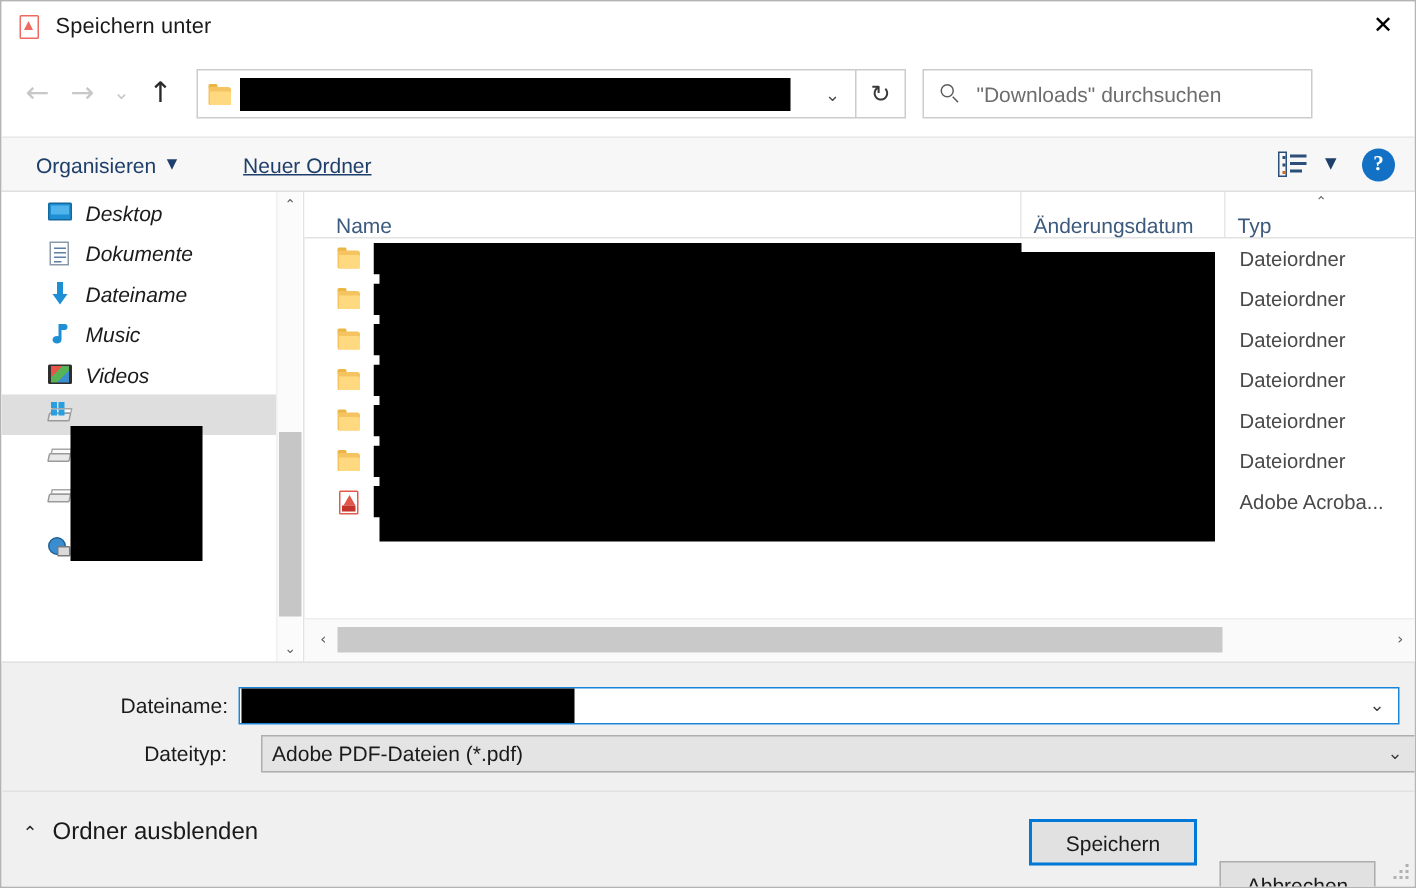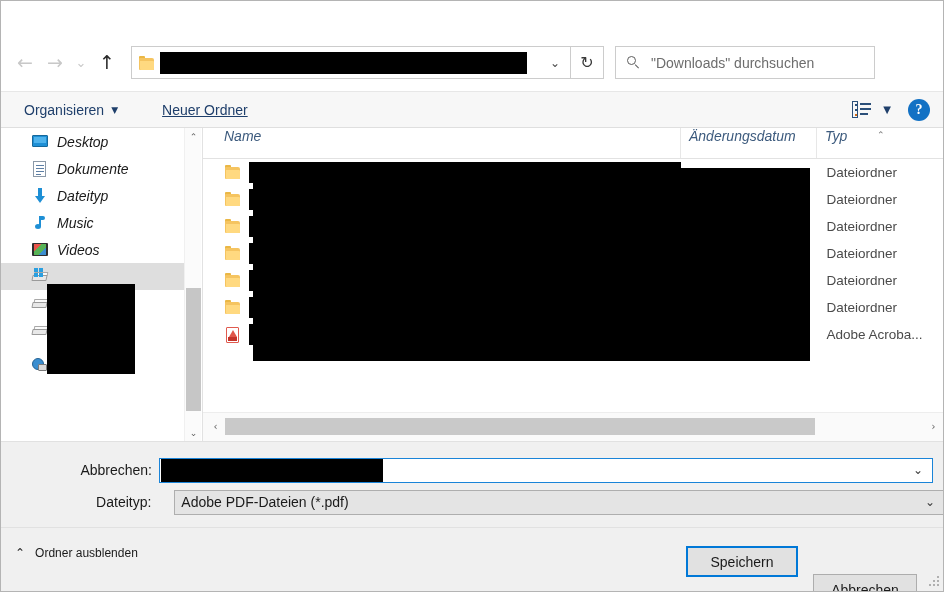--- a/index.html
+++ b/index.html
@@ -320,28 +320,27 @@
     width: 743px; height: 31px;
     background: #ffffff;
     border-bottom: 1px solid #e2e2e2;
     box-sizing: border-box;
     display: flex;
     align-items: center;
   }
   .col {
     height: 30px;
     display: flex;
-    align-items: flex-start;
+    align-items: flex-end;
     font-size: 14px;
     color: #3c5a7d;
     border-right: 1px solid #e7e7e7;
     box-sizing: border-box;
     cursor: default;
     position: relative;
-    font-style: italic;
   }
   .col-name { width: 478px; padding-left: 21px; }
   .col-date { width: 136px; padding-left: 8px; }
   .col-type { width: 129px; padding-left: 8px; }
   .sort-caret {
     position: absolute;
     left: 674px; top: 2px;
     font-size: 9px;
     color: #707070;
     font-family: "DejaVu Sans", sans-serif;
@@ -499,21 +498,21 @@
     cursor: default;
   }
   .hf-caret {
     font-size: 12px;
     color: #2b2b2b;
     font-family: "DejaVu Sans", sans-serif;
     line-height: 1;
   }
   .hf-label {
     margin-left: 10px;
-    font-size: 12px;
+    font-size: 16px;
     color: #1a1a1a;
     white-space: nowrap;
   }
   .btn {
     position: absolute;
     top: 18px;
     height: 31px;
     display: flex;
     align-items: center;
     justify-content: center;
@@ -777,20 +776,31 @@
   .view-icon .line {
     position: absolute; left: 8px;
     height: 2px; background: #2b4f79;
   }
 </style>
 </head>
 <body>
 
 <div id="dialog">
 
+  <div class="titlebar">
+    <div class="titlebar-icon">
+      <div class="ico-pdf-title">
+          <div class="t"></div>
+        </div>
+    </div>
+    <div class="titlebar-title">Speichern unter</div>
+    <div class="titlebar-close">
+      <span class="close-glyph">✕</span>
+    </div>
+  </div>
 
   <div class="navbar">
     <div class="nav-btn first">
       <span class="nav-arrow disabled">←</span>
     </div>
     <div class="nav-btn">
       <span class="nav-arrow disabled">→</span>
     </div>
     <div class="nav-btn nav-chevron">
       <span class="nav-arrow disabled">⌄</span>
@@ -877,21 +887,21 @@
         <span class="tree-label">Dokumente</span>
       </div>
 
       <div class="tree-item">
         <div class="tree-icon">
           <div class="ico-download">
               <div class="stem"></div>
               <div class="head"></div>
             </div>
         </div>
-        <span class="tree-label">Dateityp</span>
+        <span class="tree-label">Dateiname</span>
       </div>
 
       <div class="tree-item">
         <div class="tree-icon">
           <div class="ico-music">
               <div class="note"></div>
               <div class="flag"></div>
               <div class="head2"></div>
             </div>
         </div>
@@ -1084,21 +1094,21 @@
       <div class="fl-hscroll">
         <div class="hs-arrow left">‹</div>
         <div class="hs-thumb" style="width:590px;"></div>
         <div class="hs-arrow right">›</div>
       </div>
     </div>
   </div>
 
   <div class="form">
     <div class="form-row name">
-      <div class="form-label">Abbrechen:</div>
+      <div class="form-label">Dateiname:</div>
       <div class="combo name-combo">
         <span class="redacted" style="width:222px;height:23px;margin-left:1px;"></span>
         <span class="combo-arrow">⌄</span>
       </div>
     </div>
     <div class="form-row type">
       <div class="form-label">Dateityp:</div>
       <div class="combo type-combo">
         <span class="combo-text">Adobe PDF-Dateien (*.pdf)</span>
         <span class="combo-arrow">⌄</span>

